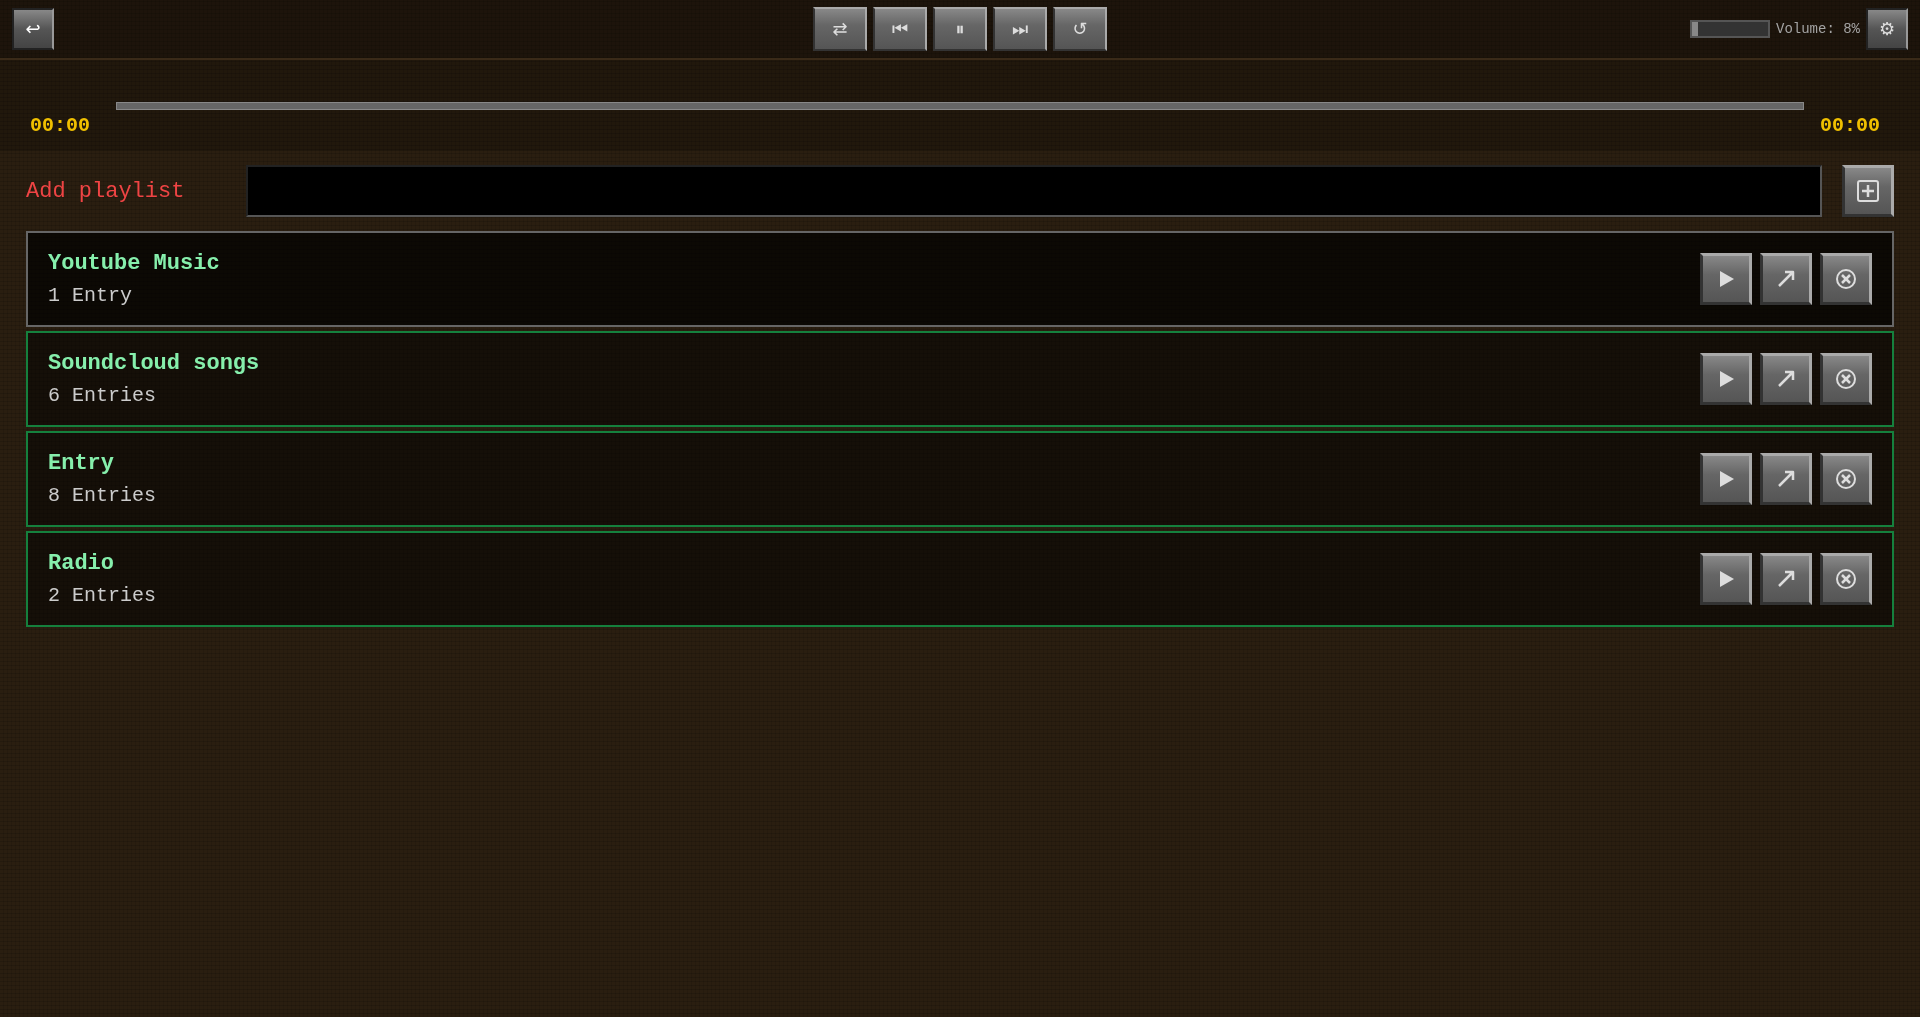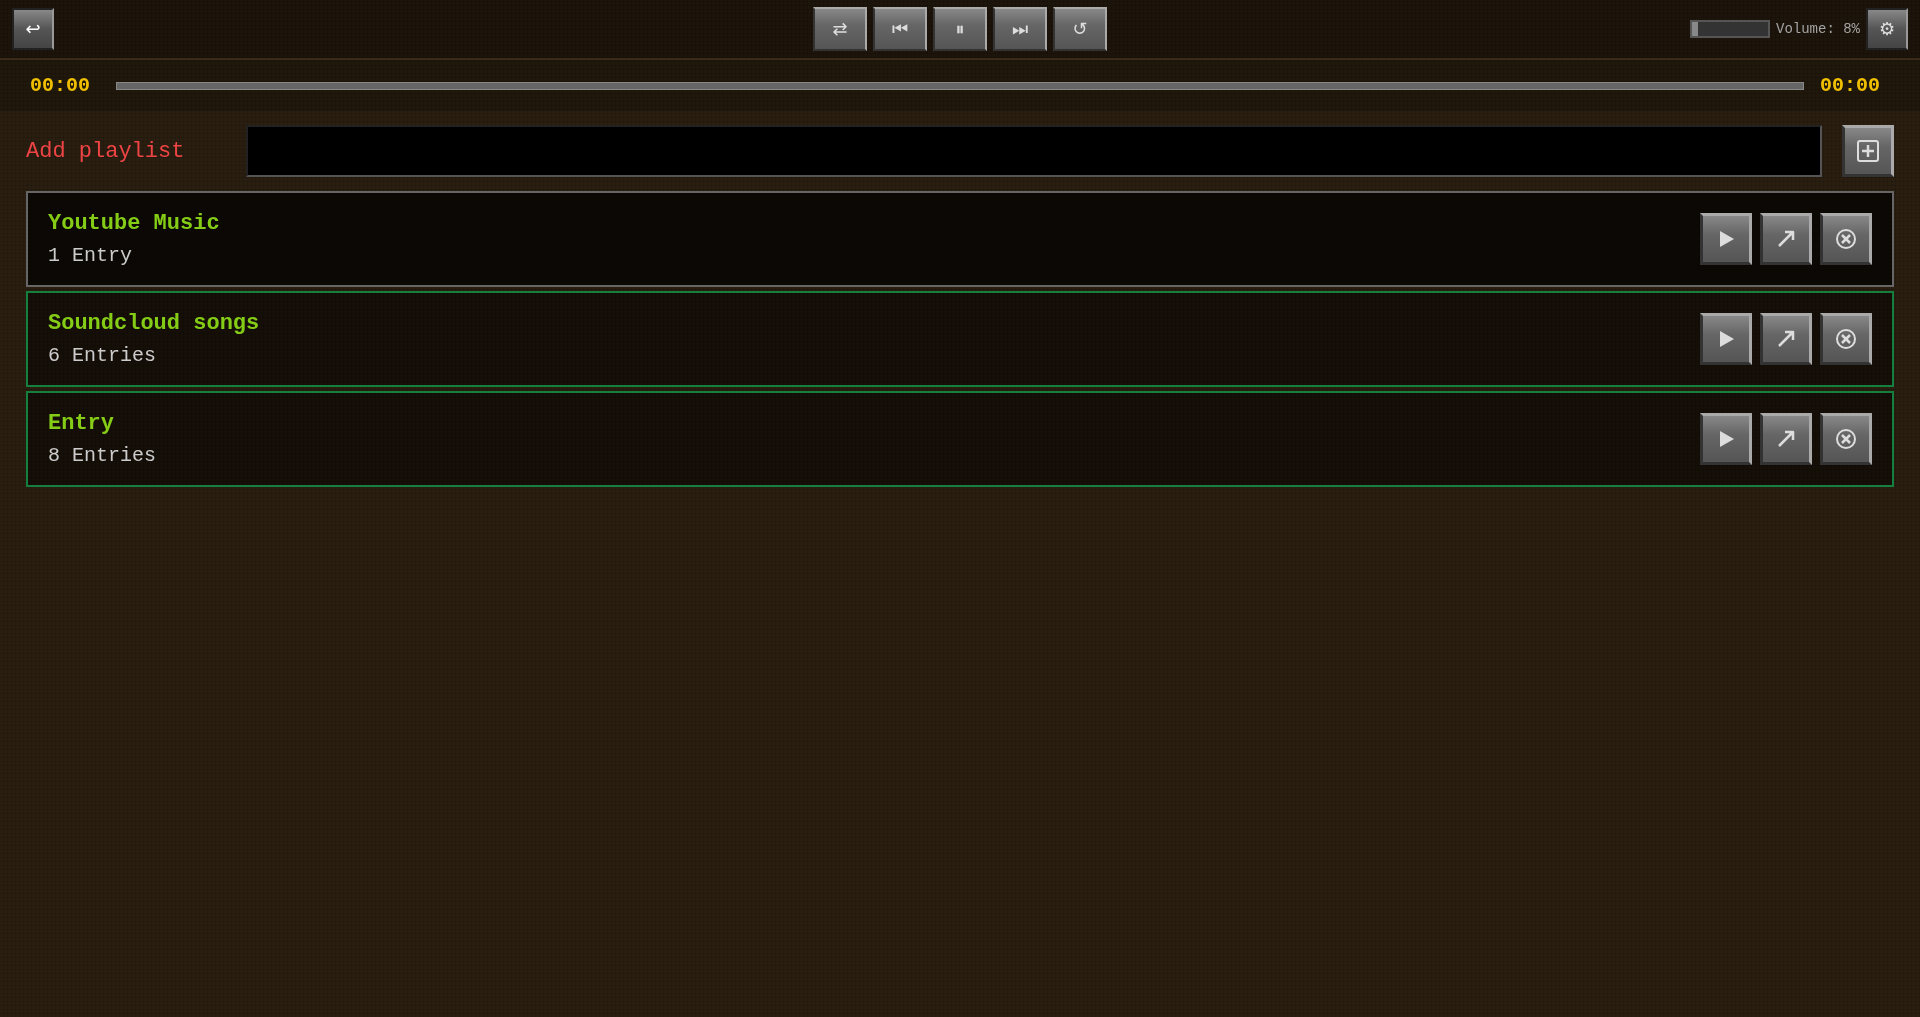--- a/index.html
+++ b/index.html
@@ -138,20 +138,21 @@
       gap: 16px;
       background: rgba(0,0,0,0.2);
     }
 
     .time-display {
       color: #f0c000;
       font-size: 20px;
       font-family: 'Courier New', monospace;
       font-weight: bold;
       min-width: 70px;
+      margin-top: 40px;
     }
 
     .seek-track {
       flex: 1;
       height: 8px;
       background: #666;
       border: 1px solid #888;
       border-radius: 0;
       position: relative;
       cursor: pointer;
@@ -232,21 +233,21 @@
     }
 
     .playlist-info {
       flex: 1;
       display: flex;
       flex-direction: column;
       gap: 8px;
     }
 
     .playlist-name {
-      color: #84cc16;
+      color: #86efac;
       font-size: 22px;
       font-family: 'Courier New', monospace;
       font-weight: bold;
     }
 
     .playlist-entries {
       color: #ccc;
       font-size: 20px;
       font-family: Liberation Mono, monospace;
     }
@@ -404,13 +405,38 @@
       </button>
       <button class="action-btn close-btn">
         <svg width="22" height="22" viewBox="0 0 22 22">
           <circle cx="11" cy="11" r="9" fill="none" stroke="#ddd" stroke-width="2"></circle>
           <line x1="7" y1="7" x2="15" y2="15" stroke="#ddd" stroke-width="2.5"></line>
           <line x1="15" y1="7" x2="7" y2="15" stroke="#ddd" stroke-width="2.5"></line>
         </svg>
       </button>
     </div>
   </div>
+    <div class="playlist-item">
+    <div class="playlist-info">
+      <span class="playlist-name">Radio</span>
+      <span class="playlist-entries">2 Entries</span>
+    </div>
+    <div class="playlist-actions">
+      <button class="action-btn">
+        <svg width="22" height="22" viewBox="0 0 22 22">
+          <polygon points="5,3 19,11 5,19" fill="#ddd"></polygon>
+        </svg>
+      </button>
+      <button class="action-btn">
+        <svg width="22" height="22" viewBox="0 0 22 22">
+          <path d="M4 18 L18 4 M10 4 L18 4 L18 12" fill="none" stroke="#ddd" stroke-width="2.5" stroke-linejoin="round"></path>
+        </svg>
+      </button>
+      <button class="action-btn close-btn">
+        <svg width="22" height="22" viewBox="0 0 22 22">
+          <circle cx="11" cy="11" r="9" fill="none" stroke="#ddd" stroke-width="2"></circle>
+          <line x1="7" y1="7" x2="15" y2="15" stroke="#ddd" stroke-width="2.5"></line>
+          <line x1="15" y1="7" x2="7" y2="15" stroke="#ddd" stroke-width="2.5"></line>
+        </svg>
+      </button>
+    </div>
+  </div>
   </div>
 
 </body></html>

